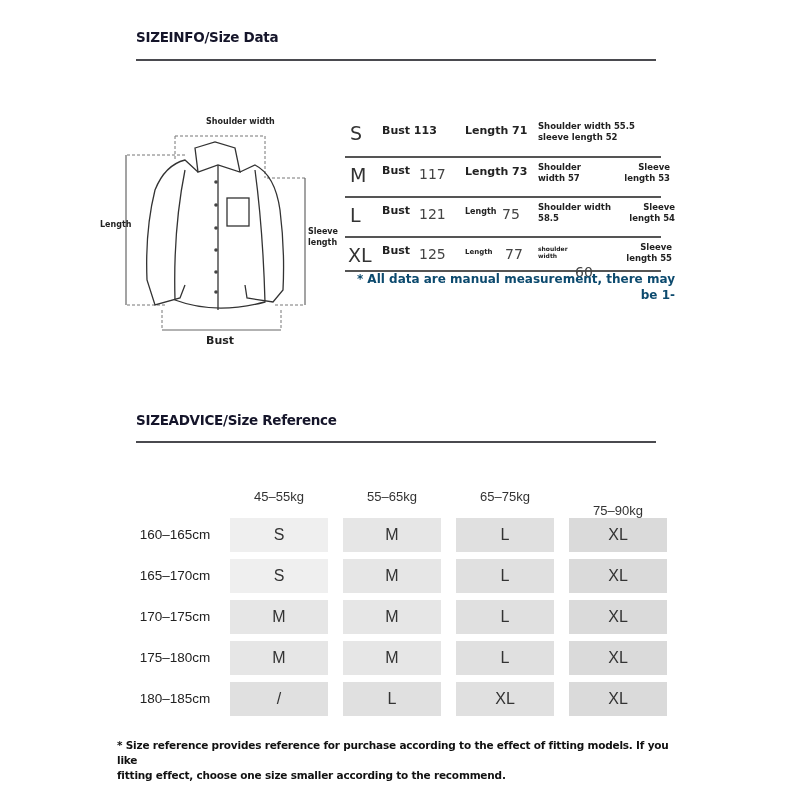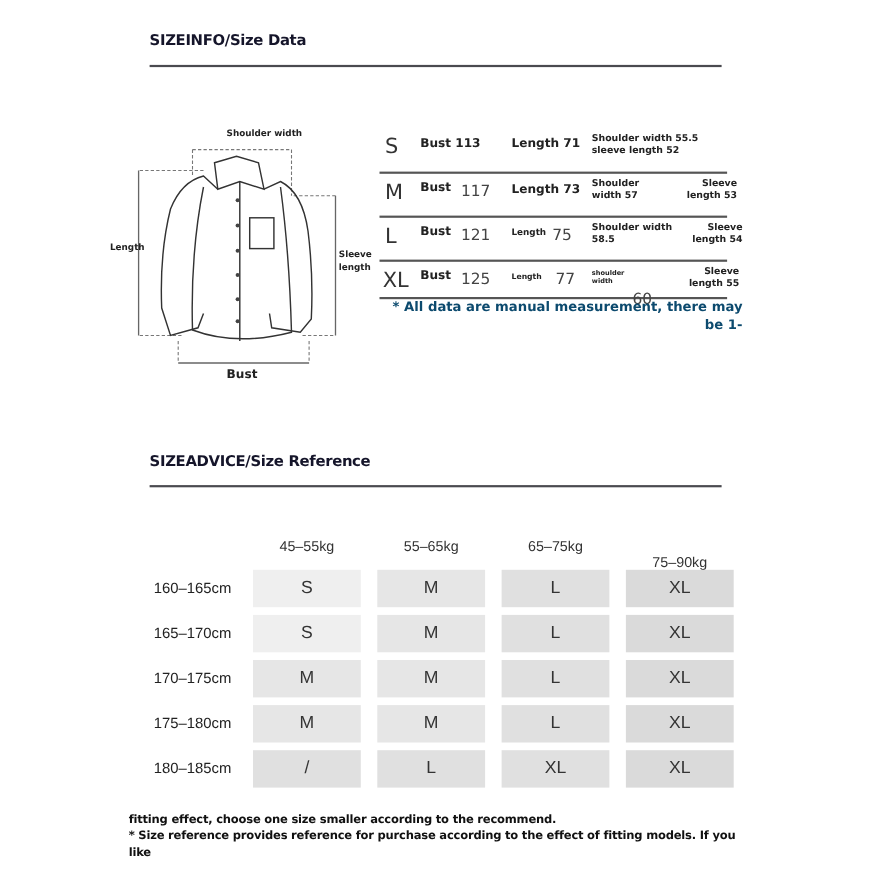--- a/index.html
+++ b/index.html
@@ -158,15 +158,15 @@
   <div style="position:relative;height:41px;">
     <div class="abs rowh" style="left:0;top:9px;">180–185cm</div>
     <div class="abs cell c2" style="left:100px;top:0;">/</div>
     <div class="abs cell c2" style="left:213px;top:0;">L</div>
     <div class="abs cell c2" style="left:326px;top:0;">XL</div>
     <div class="abs cell c3" style="left:439px;top:0;">XL</div>
   </div>
 </div>
 
 <div class="abs foot" style="left:117px;top:738px;width:570px;">
+  <div>* Size reference provides reference for purchase according to the effect of fitting models. If you like</div>
   <div>fitting effect, choose one size smaller according to the recommend.</div>
-  <div>* Size reference provides reference for purchase according to the effect of fitting models. If you like</div>
 </div>
 
 </body></html>

